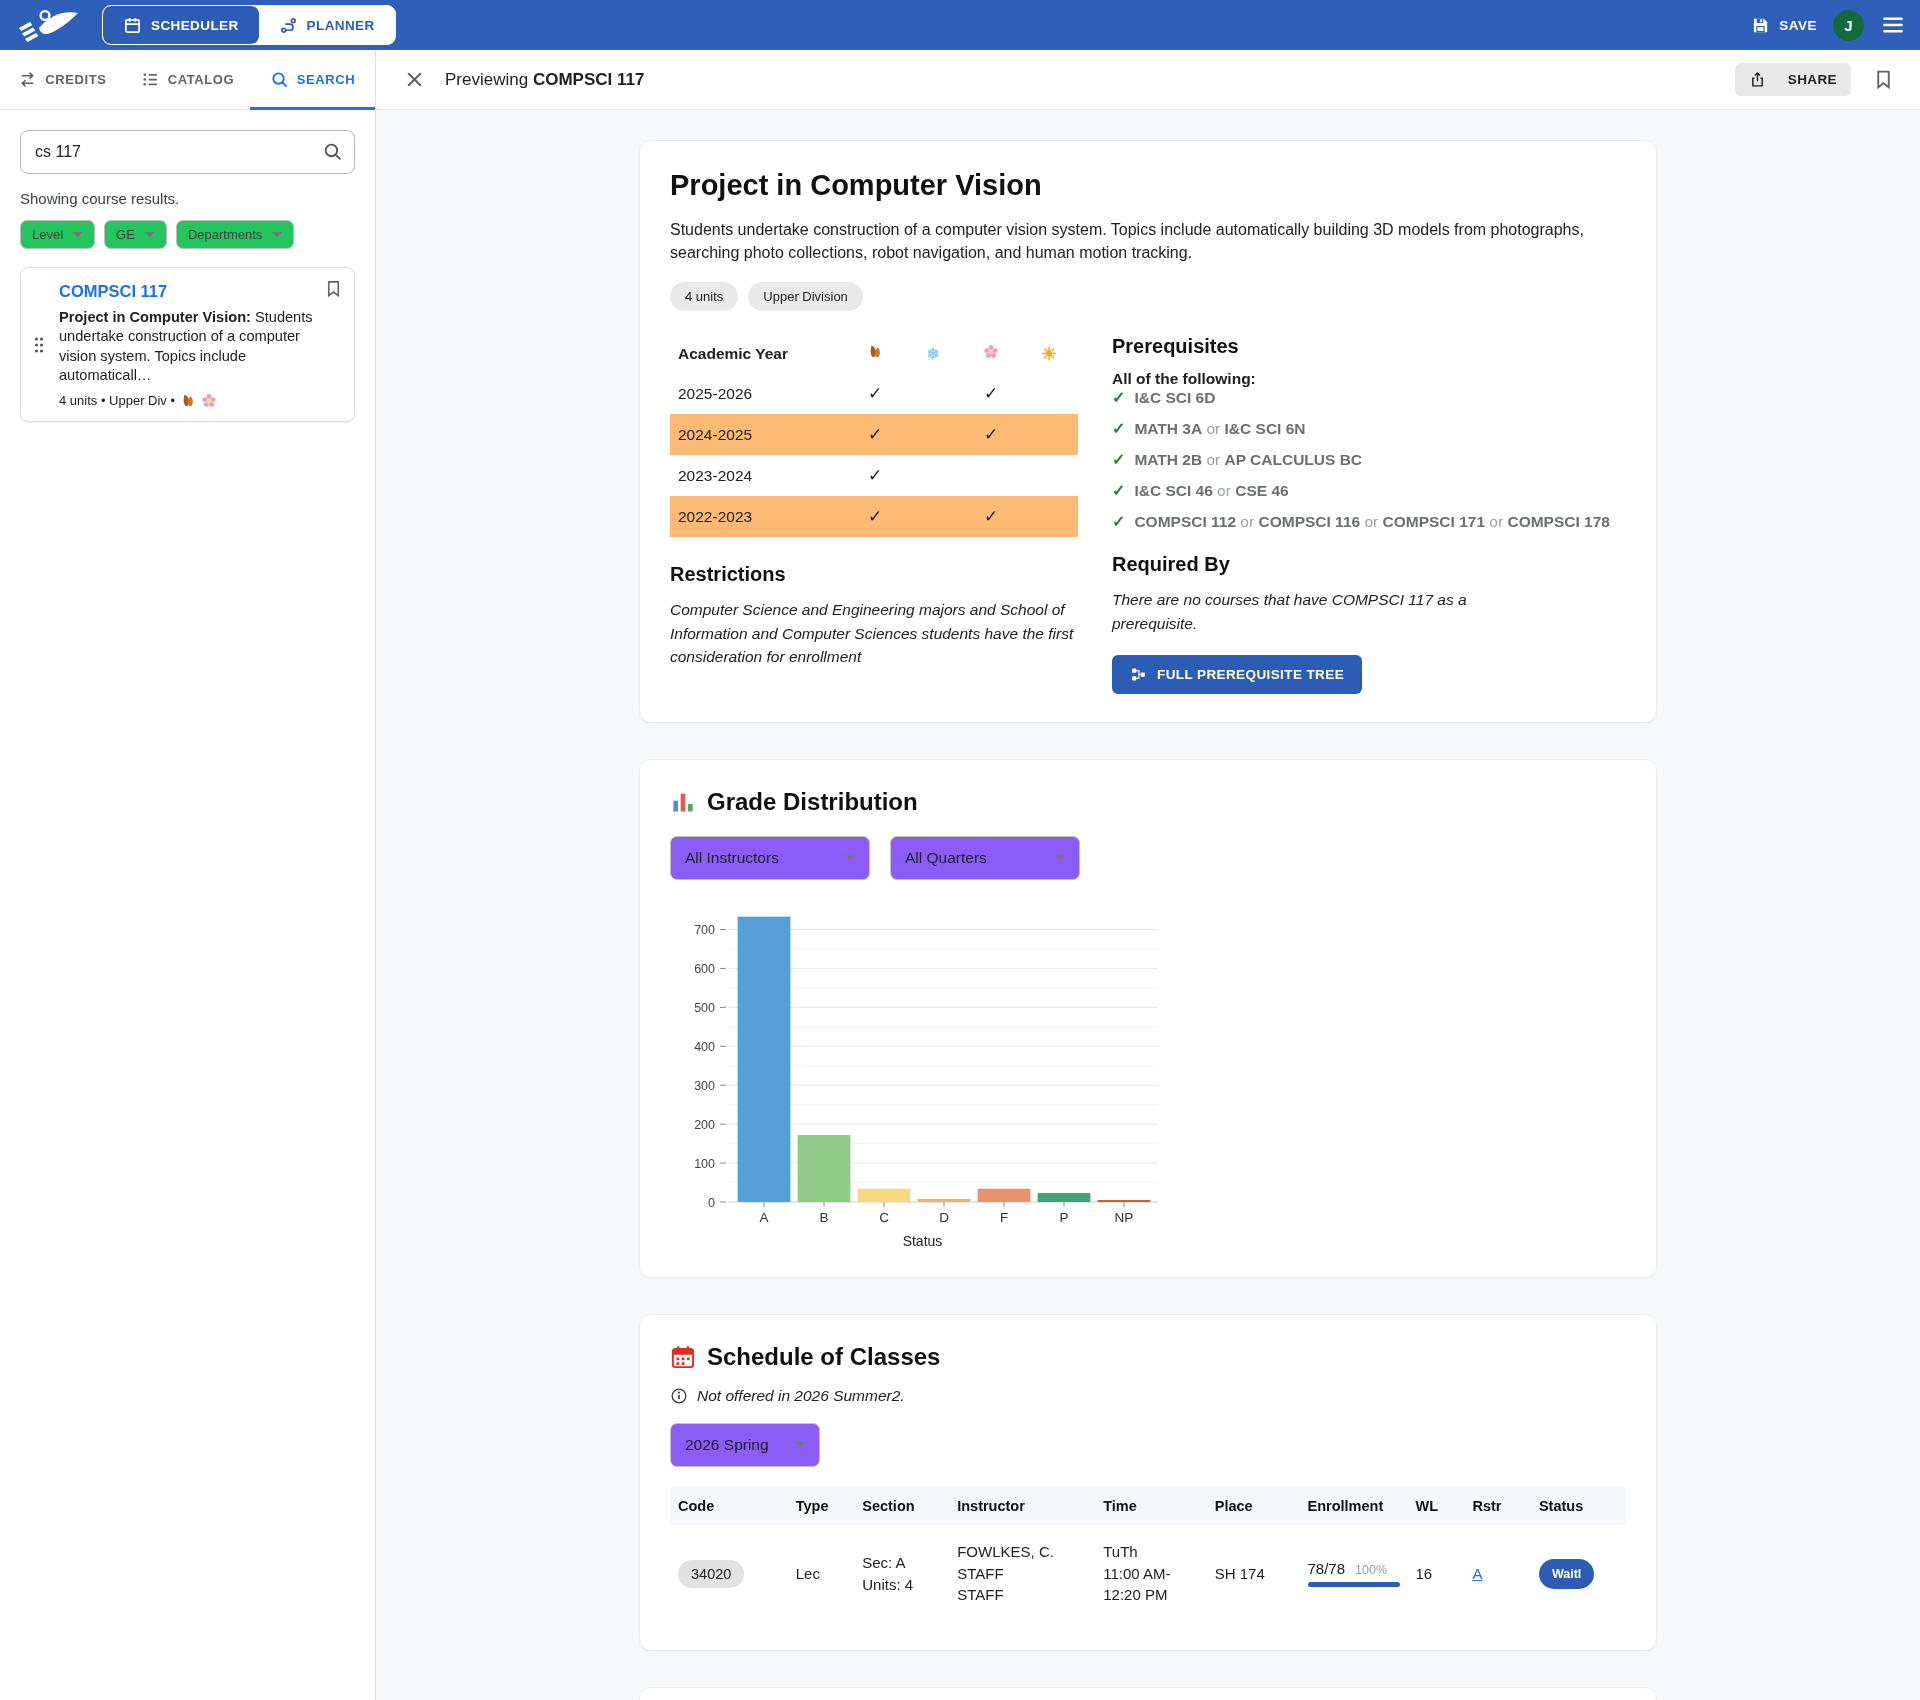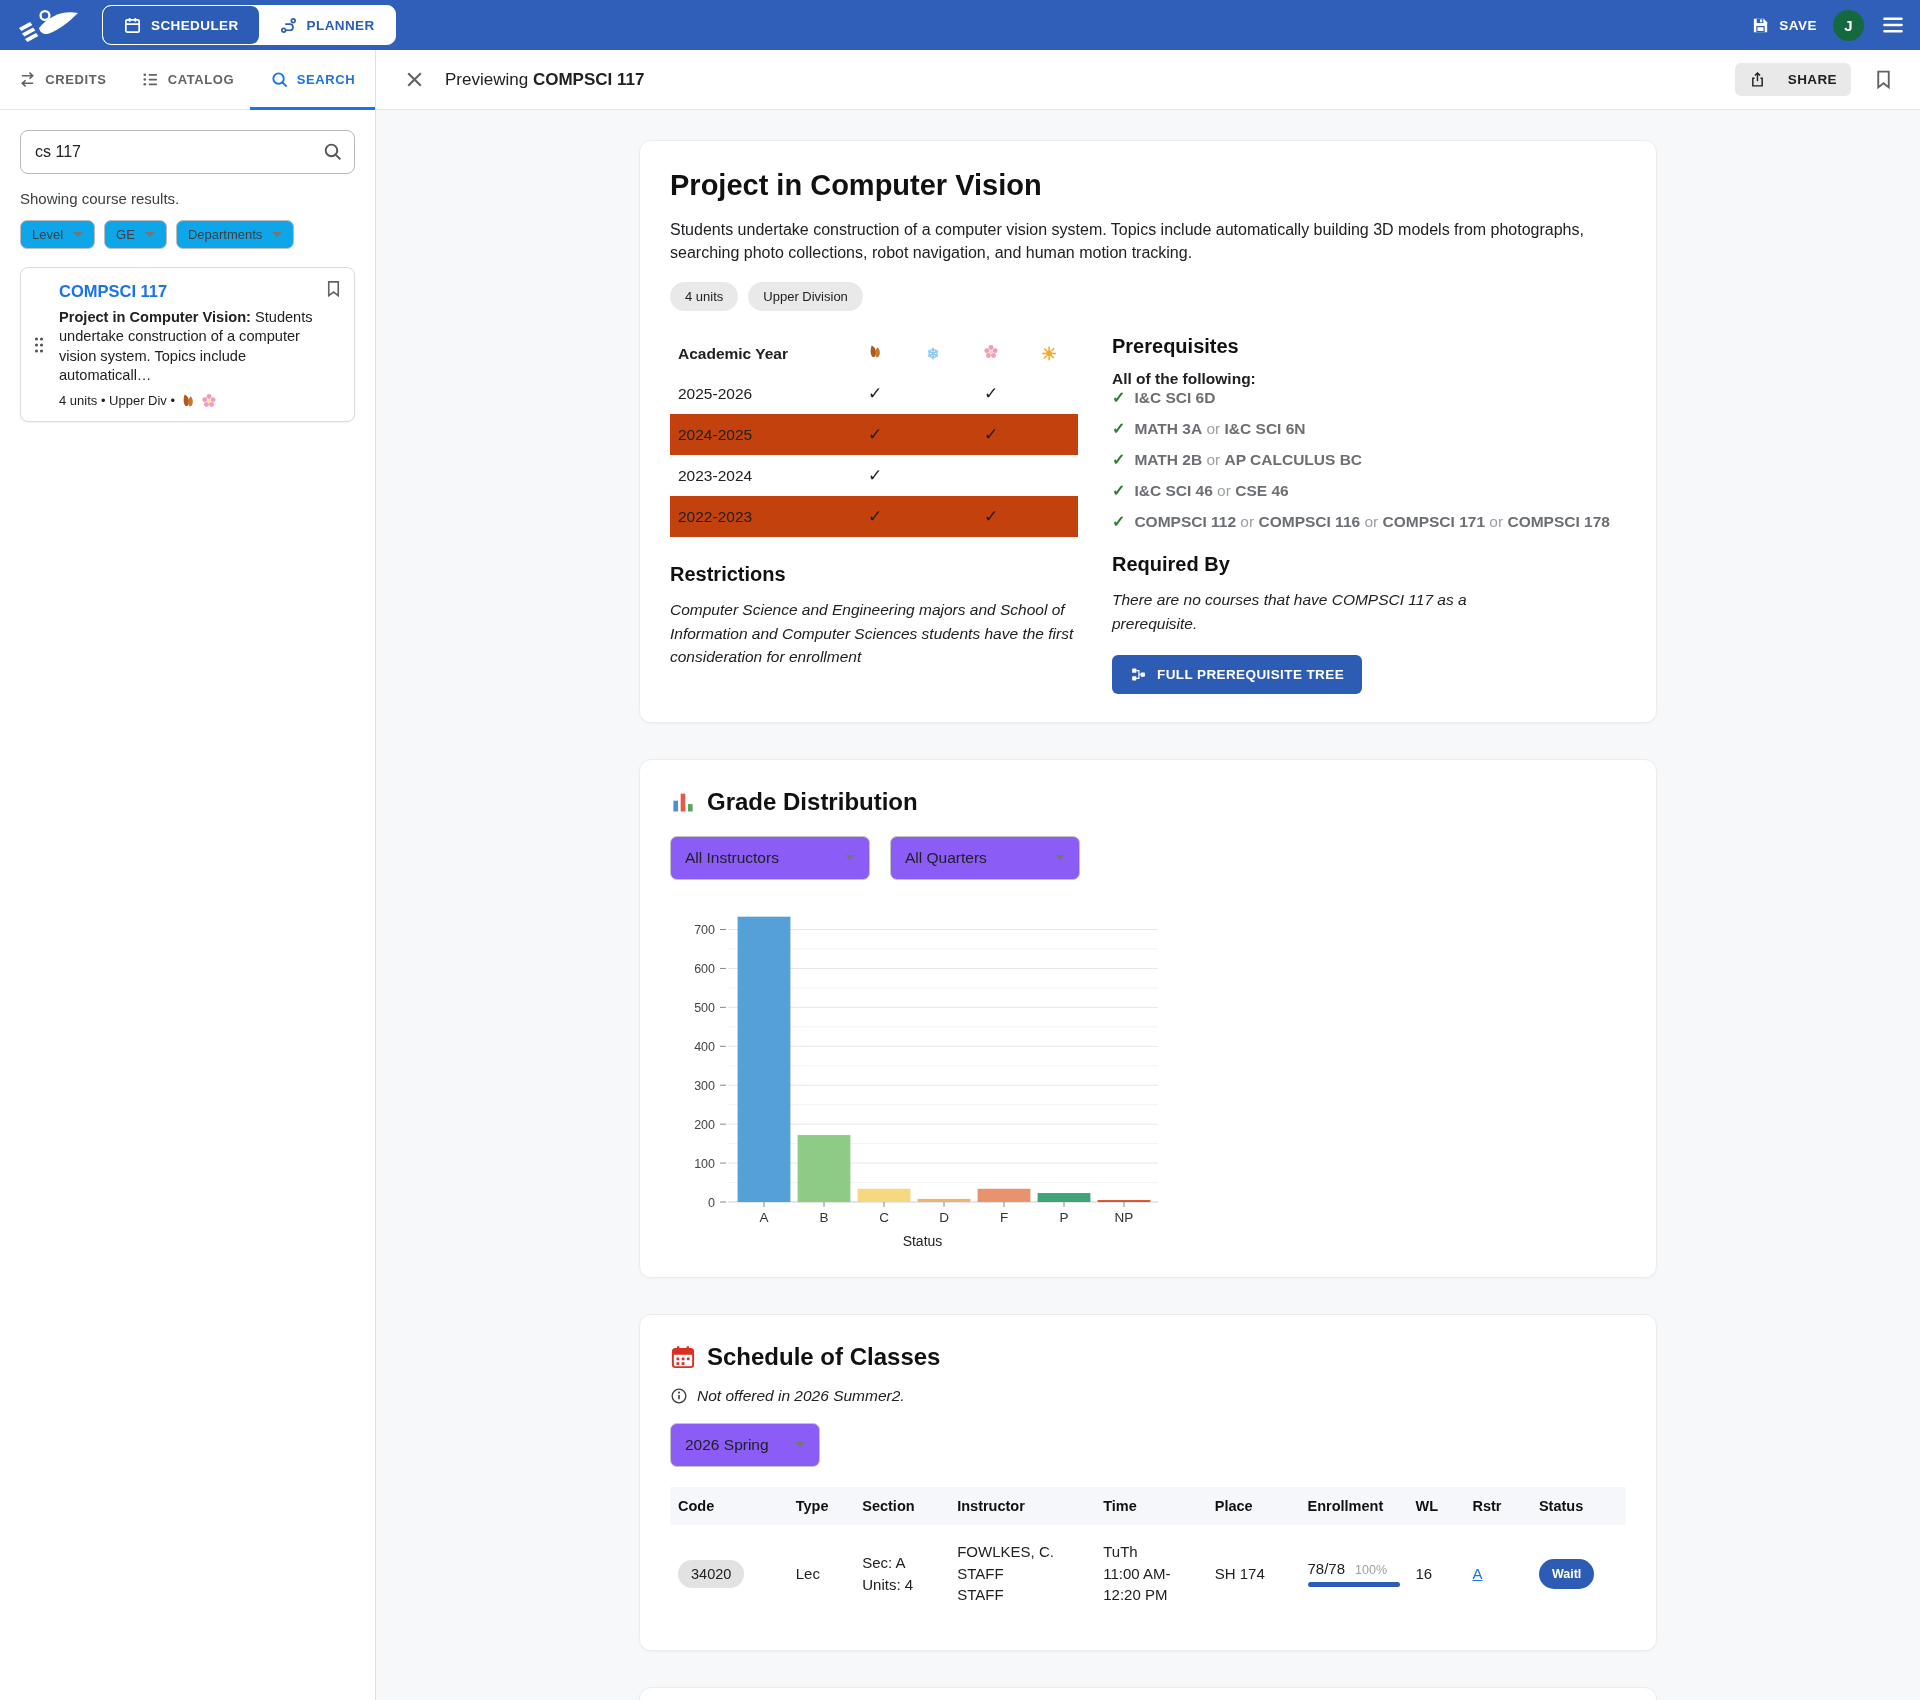--- a/index.html
+++ b/index.html
@@ -36,21 +36,21 @@
   .side-tab svg { width:19px; height:19px; }
   .side-tab.active { color:#1a73e8; }
   .side-tab.active .underline { position:absolute; left:0; right:0; bottom:-1px; height:3px; background:#1a73e8; }
   .side-body { padding:20px 20px 0 20px; }
   .search-box { position:relative; }
   .search-box input { width:100%; height:44px; border:1px solid #b9b9b9; border-radius:8px; padding:0 42px 0 14px;
                       font-size:16px; font-family:inherit; color:#202124; outline:none; }
   .search-box .mag { position:absolute; right:12px; top:11px; width:21px; height:21px; color:#555; }
   .results-note { margin:16px 0 13px; font-size:15px; color:#3c4043; }
   .filter-row { display:flex; gap:9px; margin-bottom:18px; }
-  .chip { display:inline-flex; align-items:center; gap:10px; border:1px solid #bdbdbd; border-radius:7px; background:#0ea5e9;
+  .chip { display:inline-flex; align-items:center; gap:10px; border:1px solid #bdbdbd; border-radius:7px; background:#22c55e;
           padding:6px 11px; font-size:13px; color:#3c4043; cursor:pointer; }
   .caret { width:0; height:0; border-left:5px solid transparent; border-right:5px solid transparent; border-top:5.5px solid #757575; }
 
   .course-result { position:relative; border:1px solid #dcdcdc; border-radius:8px; background:#fff; padding:14px 14px 12px 8px;
                    display:flex; gap:6px; box-shadow:0 1px 2px rgba(0,0,0,.05); cursor:pointer; }
   .drag-handle { width:20px; display:flex; align-items:center; justify-content:center; color:#555; cursor:grab; }
   .cr-content { flex:1; padding-left:4px; }
   .cr-code { color:#1a73e8; font-weight:bold; font-size:16.5px; margin-bottom:7px; }
   .cr-desc { font-size:14.6px; line-height:1.33; color:#202124; }
   .cr-desc b { font-weight:bold; }
@@ -83,21 +83,21 @@
   .chip-row { display:flex; gap:10px; margin-bottom:24px; }
   .pill { background:#e9e9e9; border-radius:16px; padding:7px 15px; font-size:13px; color:#202124; }
   .two-col { display:flex; gap:34px; }
   .col-left { width:408px; flex:none; }
   .col-right { flex:1; }
 
   table.offerings { width:100%; border-collapse:collapse; font-size:15.5px; }
   table.offerings th { text-align:left; font-weight:bold; padding:9px 8px; }
   table.offerings th.season, table.offerings td.season { text-align:center; width:58px; }
   table.offerings td { padding:10px 8px; }
-  table.offerings tr.alt { background:#c2410c; }
+  table.offerings tr.alt { background:#fdba74; }
   .check-black { font-size:17px; }
 
   .sec-head { font-size:20px; font-weight:bold; color:#111; margin-bottom:12px; }
   .prereq-sub { font-weight:bold; font-size:15.5px; }
   .prereq-item { display:flex; align-items:baseline; gap:9px; margin-bottom:12px; font-size:15.5px; }
   .prereq-item .p-check { color:#2e7d32; font-weight:bold; font-size:16px; }
   .prereq-item b { color:#6b6e72; font-weight:bold; }
   .prereq-item .or { color:#9aa0a6; }
   .italic-text { font-style:italic; font-size:15.5px; line-height:1.5; color:#202124; max-width:420px; }
   .tree-btn { margin-top:20px; display:flex; align-items:center; gap:10px; background:#2d5cb5; color:#fff; border:none;

